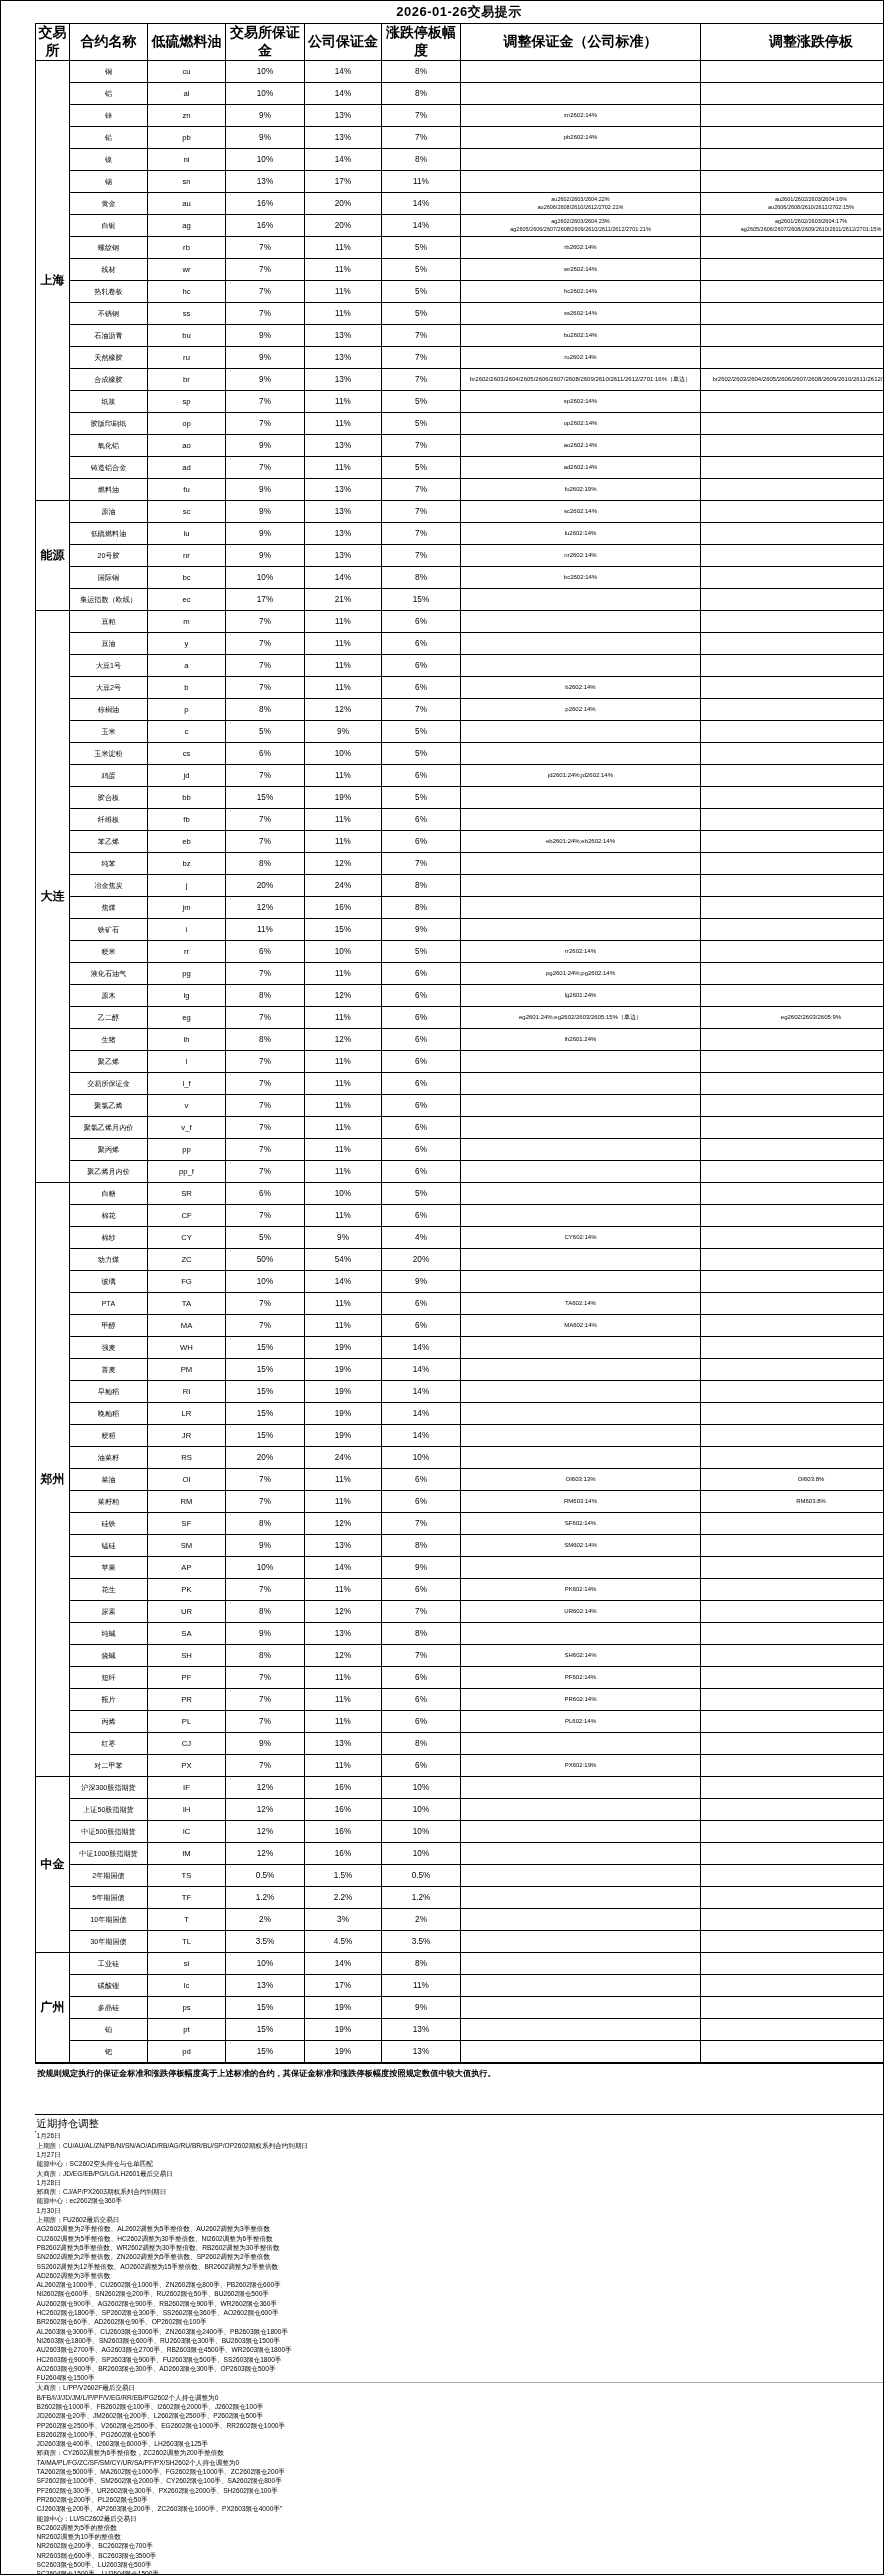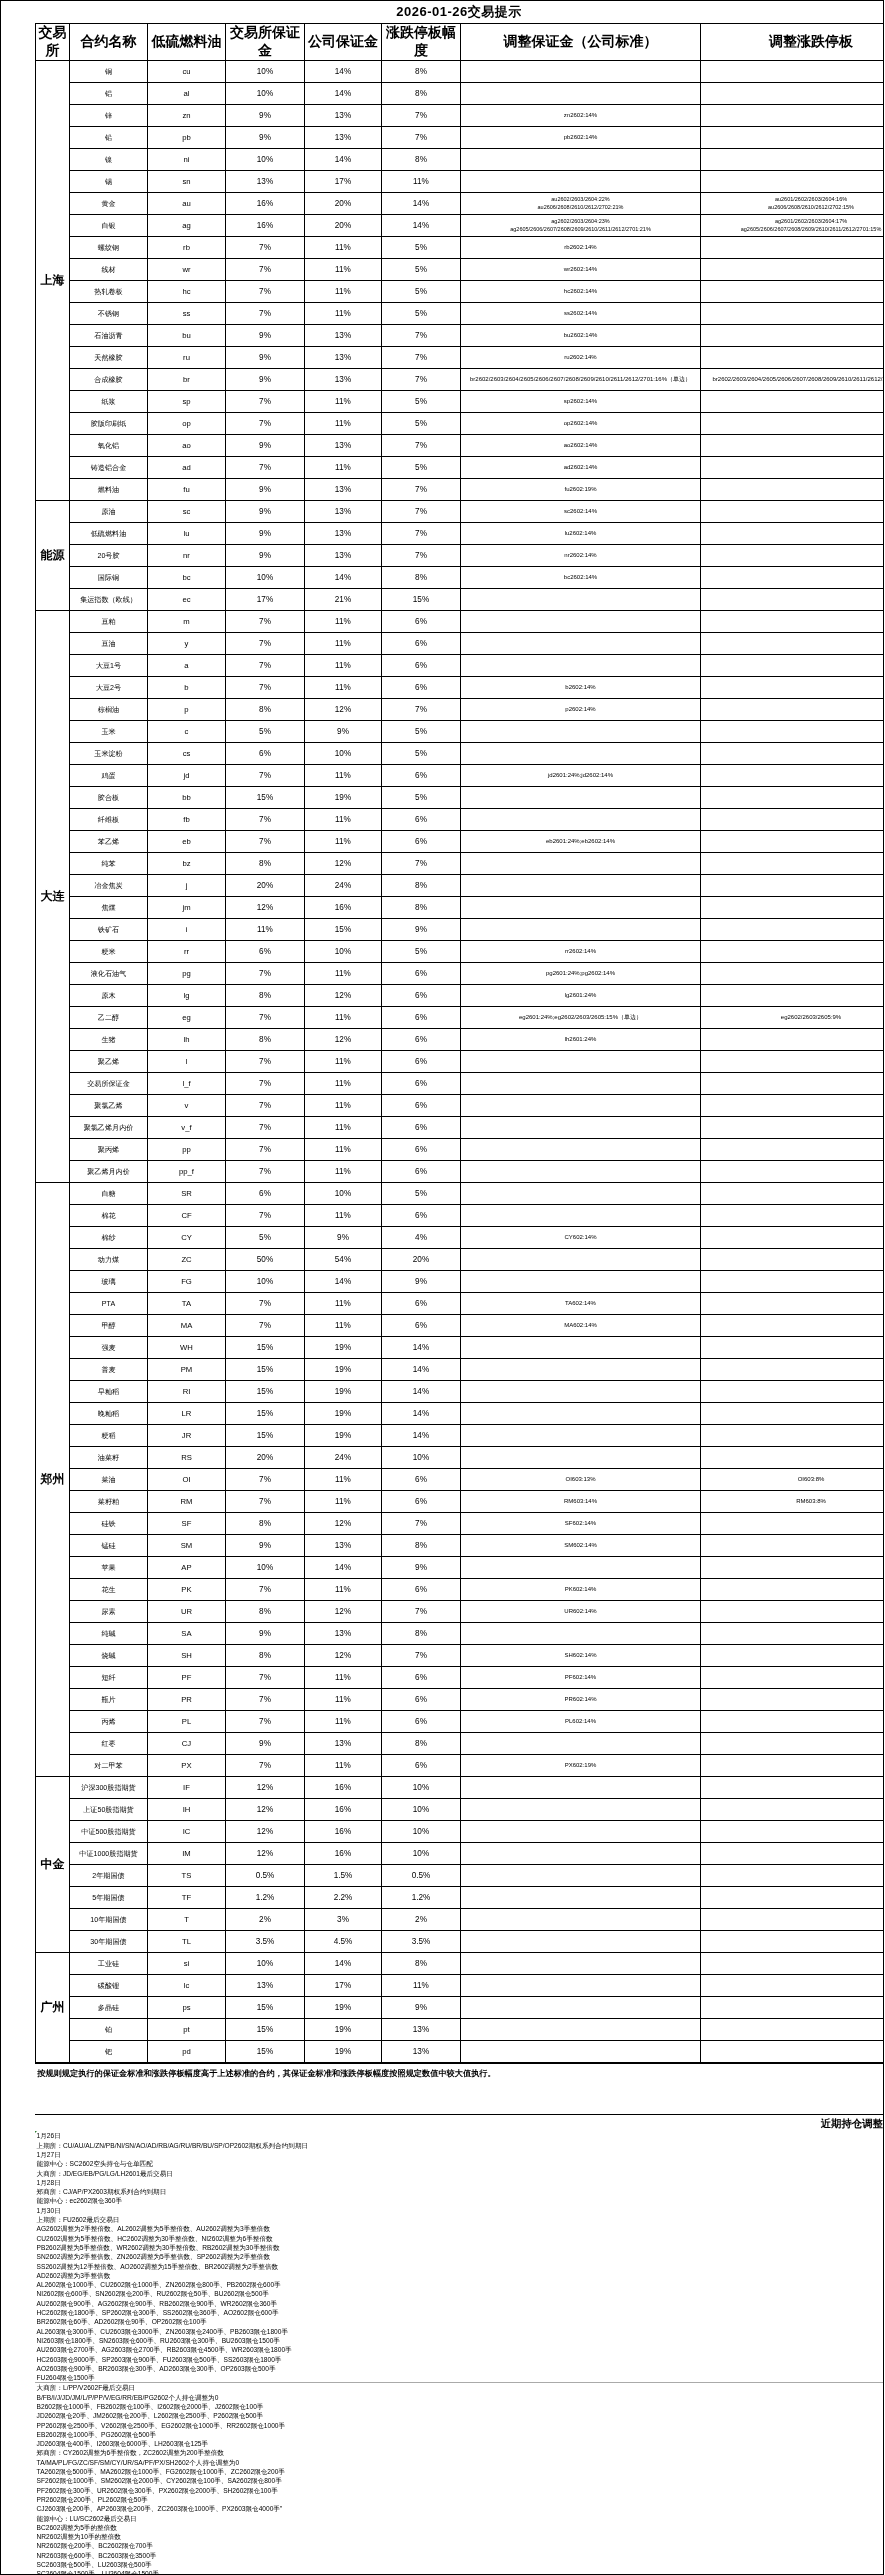--- a/index.html
+++ b/index.html
@@ -16,21 +16,21 @@
   td.exch{font-size:12px;font-weight:bold;}
   td.cname{font-size:7.1px;}
   td.code{font-size:7.7px;}
   td.val{font-size:8.2px;}
   td.adj{font-size:6px;white-space:pre-line;line-height:7.1px;}
   td.adj.multi{font-size:5.5px;}
   #note{border-top:1.1px solid #000;height:51px;box-sizing:border-box;
     padding:3.3px 2.2px 0 2.2px;font-weight:bold;font-size:8.2px;line-height:14.2px;font-family:Liberation Mono, monospace;}
   #adjust-block{border-top:0.5px solid #000;height:486px;box-sizing:border-box;
     position:relative;padding:1.1px 0 0 1.6px;}
-  #adjust-title{text-align:right;font-size:10.4px;font-weight:bold;height:15.3px;
+  #adjust-title{text-align:left;font-size:10.4px;font-weight:normal;height:15.3px;
     line-height:15.3px;}
   .adj-line{font-size:6.6px;line-height:9.3px;white-space:nowrap;}
   .adj-line.sep{border-top:0.5px solid #aaa;margin-left:-1.6px;padding-left:1.6px;
     margin-right:0;width:880px;}
   #comment-marker{position:absolute;left:0;top:16.4px;width:0;height:0;
     border-top:2.7px solid #2e7d32;border-right:2.7px solid transparent;}
 </style>
 </head>
 <body>
 

